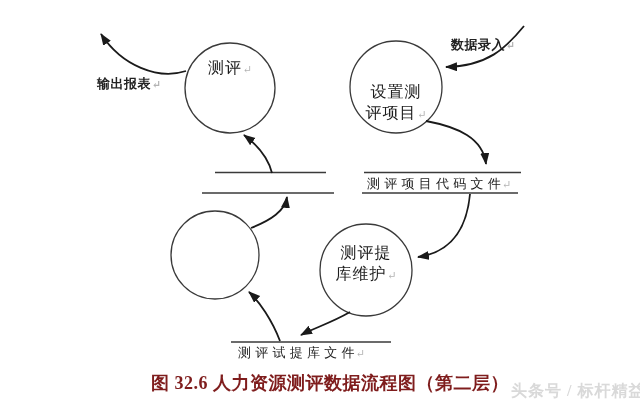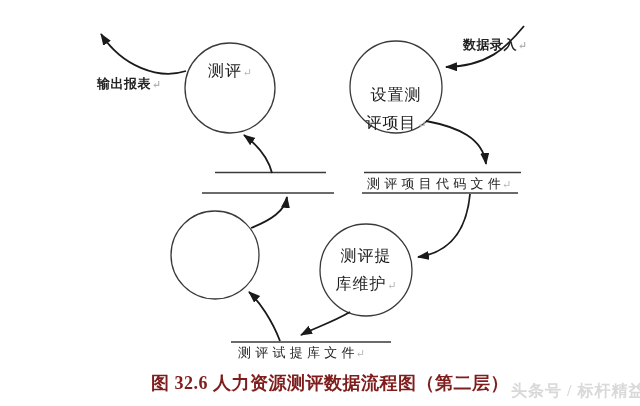--- a/index.html
+++ b/index.html
@@ -3,35 +3,35 @@
 <meta charset="utf-8">
 <style>
   html,body{margin:0;padding:0;background:#ffffff;}
   #canvas{
     position:relative;width:640px;height:406px;background:#ffffff;overflow:hidden;
     font-family:"Liberation Serif","DejaVu Serif",serif;color:#1c1c1c;
   }
   #diagram-svg{position:absolute;left:0;top:0;}
   .abs{position:absolute;white-space:nowrap;}
   
-  .ptext{text-align:center;font-size:16px;line-height:28px;letter-spacing:1px;color:#1c1c1c;}
+  .ptext{text-align:center;font-size:16px;line-height:21px;letter-spacing:1px;color:#1c1c1c;}
   .ptext .pm{letter-spacing:0;}
   .c1{left:185px;top:57px;width:90px;}
   .c2{left:346px;top:57px;width:100px;margin-top:24px;}
   .c3{left:168px;top:229px;width:94px;}
   .c4{left:319px;top:242px;width:94px;}
   
   .store{font-size:13px;letter-spacing:0.5px;color:#1c1c1c;}
   .s1{left:219px;top:175px;}
   .s2{left:367px;top:175px;}
   .s3{left:238px;top:344px;}
   
   .flow{font-size:13px;font-weight:600;letter-spacing:0.5px;color:#222;}
   .f-output{left:97px;top:75px;}
-  .f-entry{left:451px;top:36px;margin-left:12px;}
+  .f-entry{left:451px;top:36px;}
   
   .pm{color:#b3b3b3;font-size:11px;margin-left:1px;}
   
   .caption{left:151px;top:371px;font-size:18px;font-weight:bold;letter-spacing:0.5px;color:#7f1d1d;}
   
   .watermark{left:511px;top:381px;font-size:16px;font-weight:bold;letter-spacing:1px;color:#d9d9d9;}
 </style>
 </head>
 <body>
 

